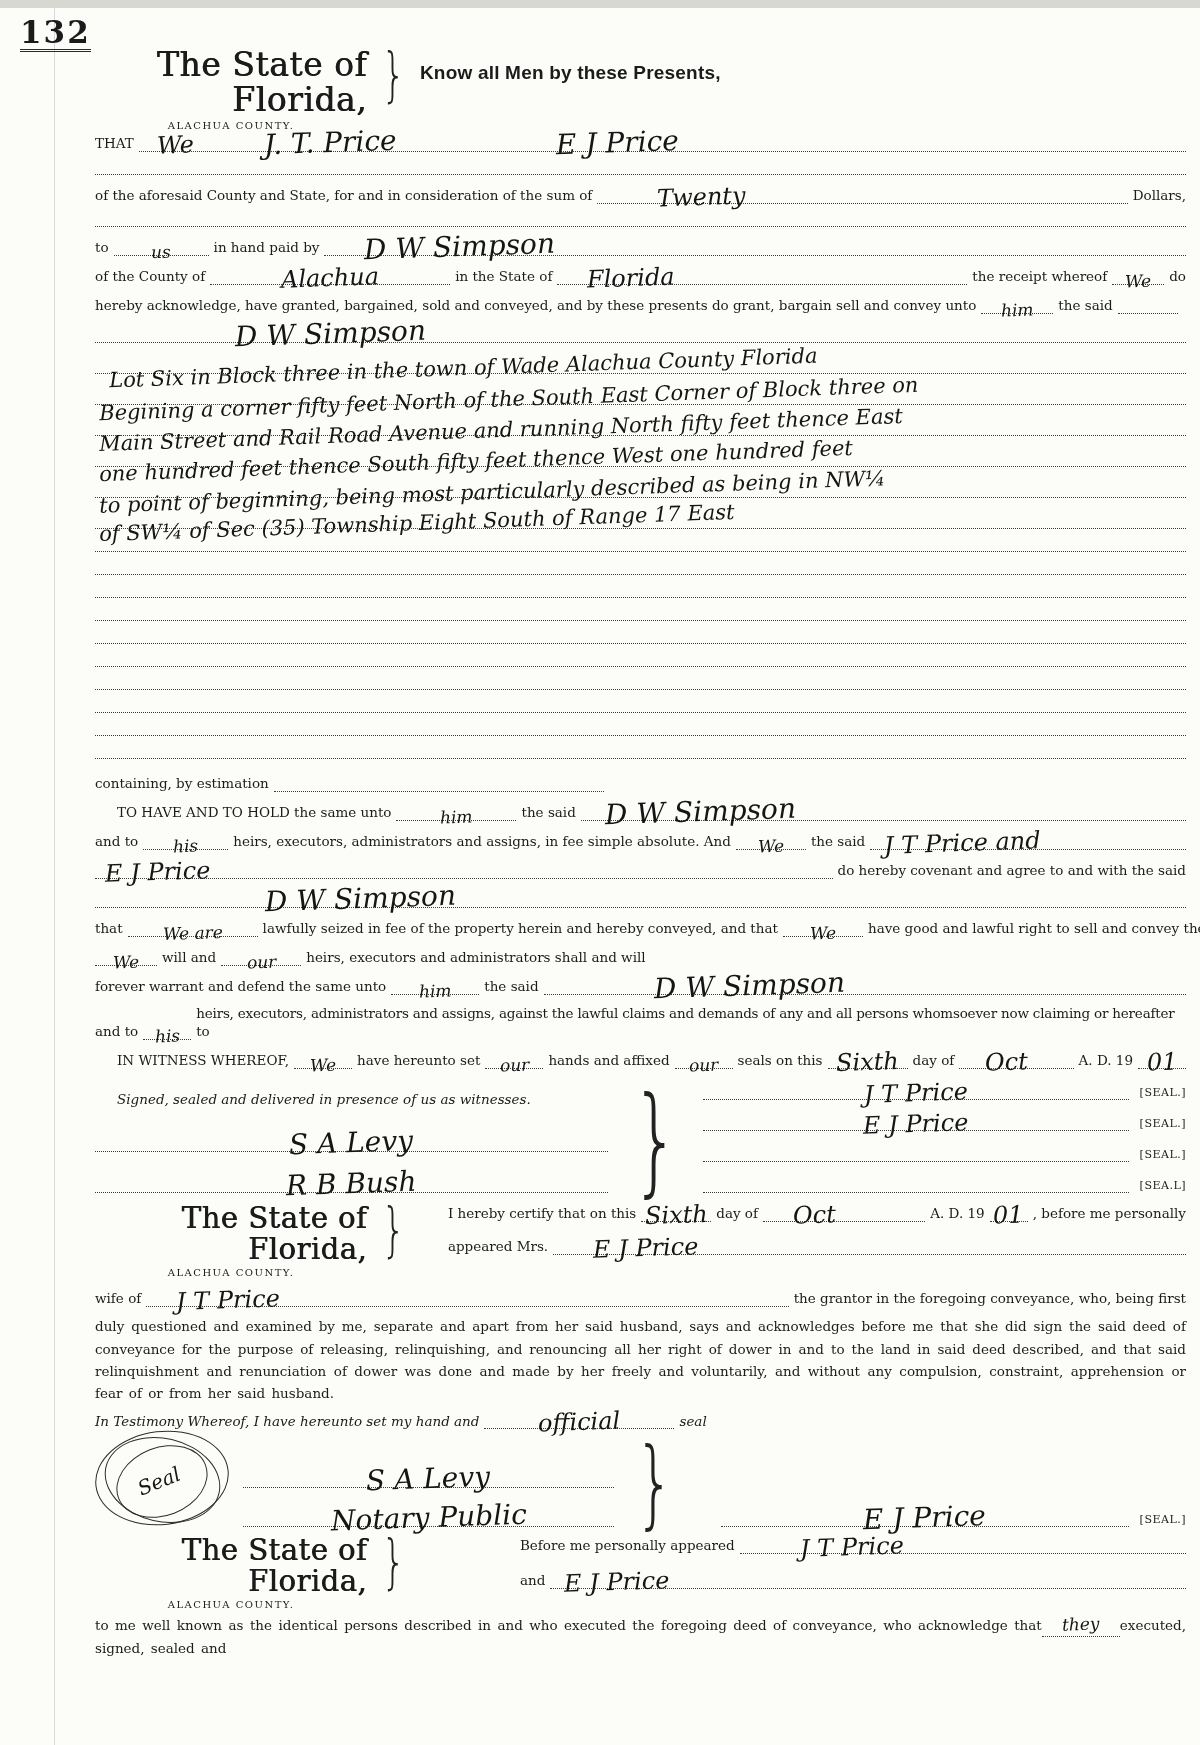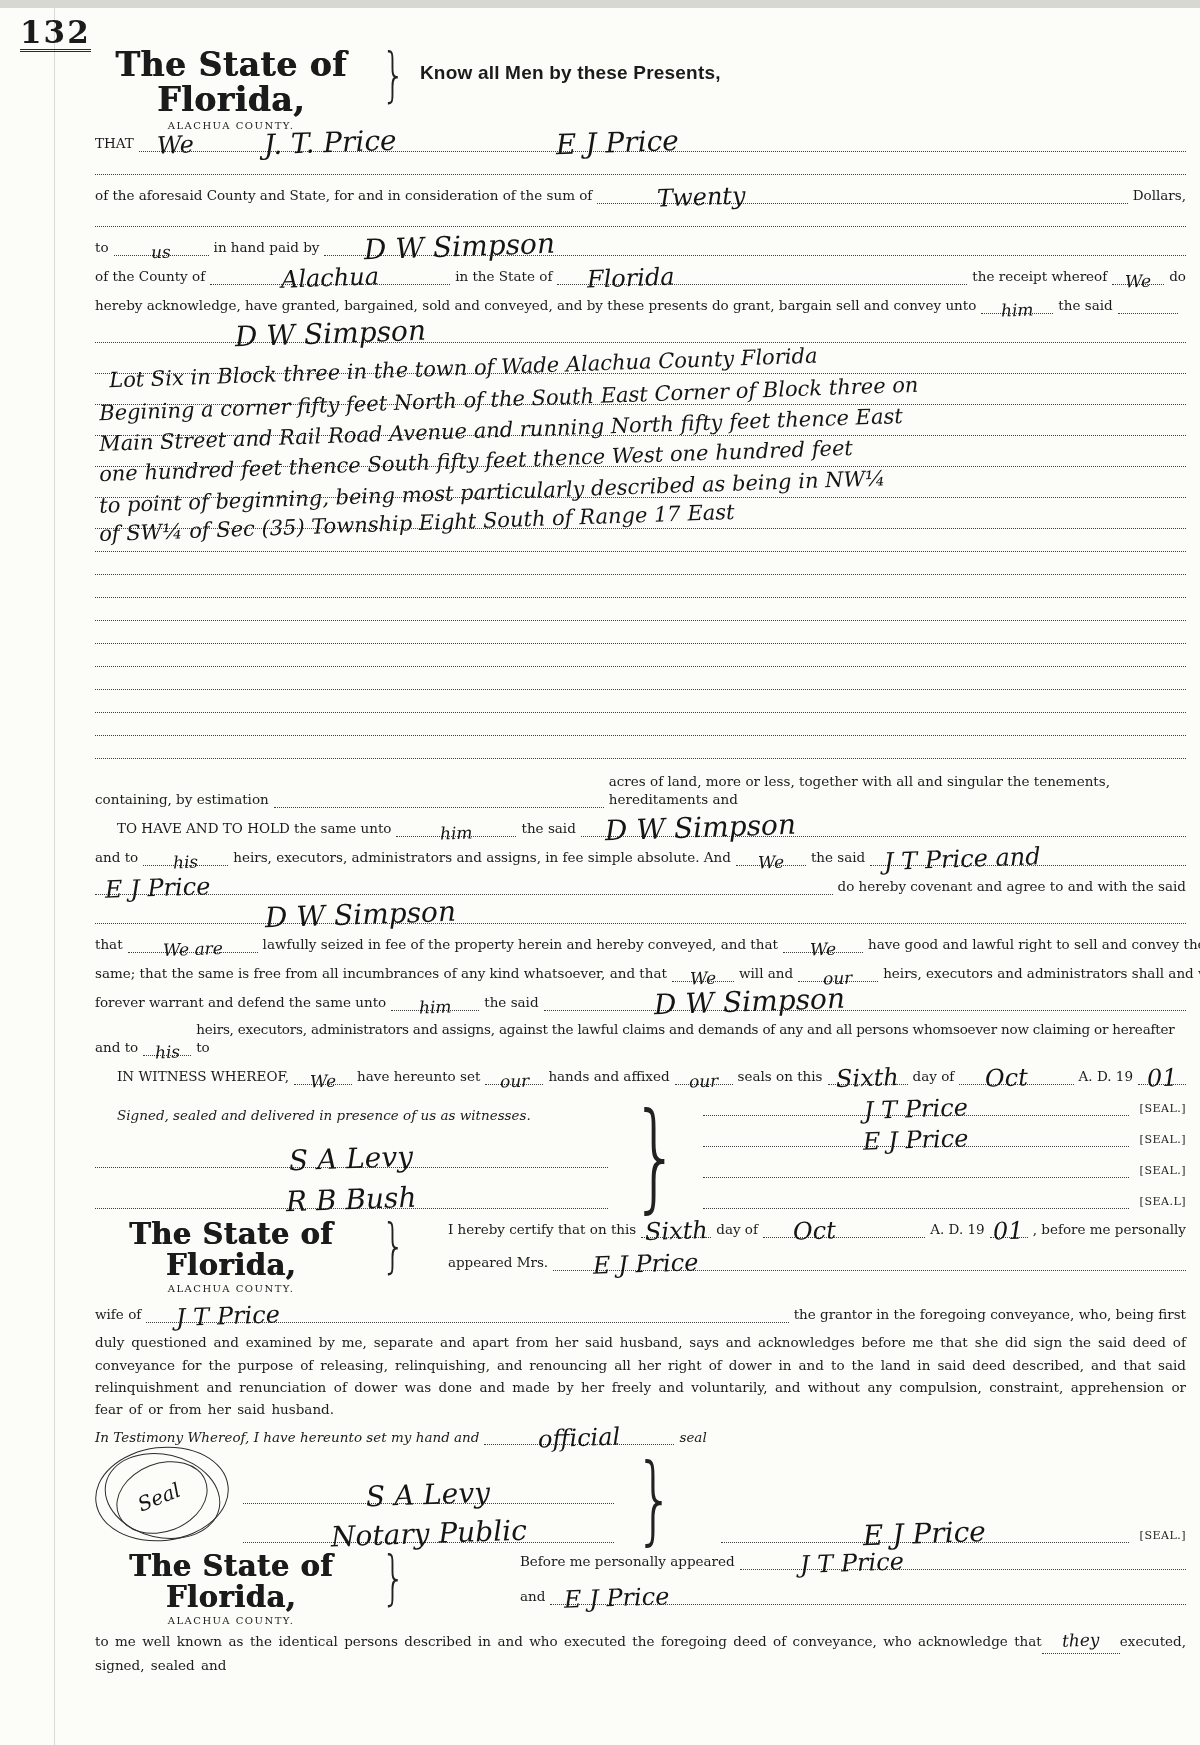--- a/index.html
+++ b/index.html
@@ -20,21 +20,21 @@
   .hw.s{font-size:17px;}
   .hw.lg{font-size:24px;}
   .hw.xl{font-size:28px;}
   .blank{margin-top:5px;}
   .blank .fill{height:17px;}
   .para{font-size:13.5px;text-align:justify;line-height:1.65;margin-top:8px;word-spacing:2px;}
   .ifill{display:inline-block;width:78px;border-bottom:1.6px dotted #3c3c3c;text-align:center;}
   .ifill .hw{margin-bottom:-5px;}
   .hdr{display:flex;align-items:flex-start;column-gap:8px;}
   .hdr-left{flex:0 0 272px;text-align:center;}
-  .black{font-size:33px;font-weight:bold;letter-spacing:.5px;line-height:1.05;text-shadow:.7px 0 0 #1b1b1b;}
+  .black{font-size:33px;font-weight:normal;letter-spacing:.5px;line-height:1.05;text-shadow:.7px 0 0 #1b1b1b;text-align:right;}
   .black.sm{font-size:29px;}
   .cnty{font-size:10px;letter-spacing:1.5px;margin-top:3px;}
   .gothic{font-family:"Liberation Sans",sans-serif;font-weight:bold;font-size:19px;margin-top:14px;letter-spacing:.2px;}
   .brace{font-family:"DejaVu Sans",sans-serif;font-weight:200;font-size:58px;line-height:54px;
          transform:scaleX(.65);flex:0 0 auto;color:#222;}
   .brace.b2{font-size:118px;line-height:106px;}
   .hdr-right{flex:1 1 auto;}
   .cols{display:flex;align-items:flex-end;column-gap:10px;}
   .seal{font-size:11px;letter-spacing:.5px;margin-left:6px;white-space:nowrap;}
   .stamp{position:relative;width:138px;height:96px;flex:0 0 auto;}
@@ -187,21 +187,20 @@
   <div class="ln blank">
       <span class="fill"></span>
     </div>
   <div class="ln blank">
       <span class="fill"></span>
     </div>
 
   <div class="ln" style="margin-top:14px">
     <span class="p">containing, by estimation</span>
     <span class="fill" style="flex:0 0 330px"></span>
-    <span class="p" style="white-space:normal">acres of land, more or less, together with all and singular the tenements, hereditaments and</span>
   </div>
 
   <div class="ln indent">
     <span class="p">TO HAVE AND TO HOLD the same unto</span>
     <span class="fill" style="flex:0 0 120px">
         <span class="hw s">him</span>
       </span>
     <span class="p">the said</span>
     <span class="fill" style="justify-content:flex-start;padding-left:24px">
         <span class="hw xl">D W Simpson</span>
@@ -242,21 +241,20 @@
         <span class="hw s">We are</span>
       </span>
     <span class="p">lawfully seized in fee of the property herein and hereby conveyed, and that</span>
     <span class="fill" style="flex:0 0 80px">
         <span class="hw s">We</span>
       </span>
     <span class="p">have good and lawful right to sell and convey the</span>
   </div>
 
   <div class="ln">
-    <span class="p">same; that the same is free from all incumbrances of any kind whatsoever, and that</span>
     <span class="fill" style="flex:0 0 62px">
         <span class="hw s">We</span>
       </span>
     <span class="p">will and</span>
     <span class="fill" style="flex:0 0 80px">
         <span class="hw s">our</span>
       </span>
     <span class="p">heirs, executors and administrators shall and will</span>
   </div>
 

